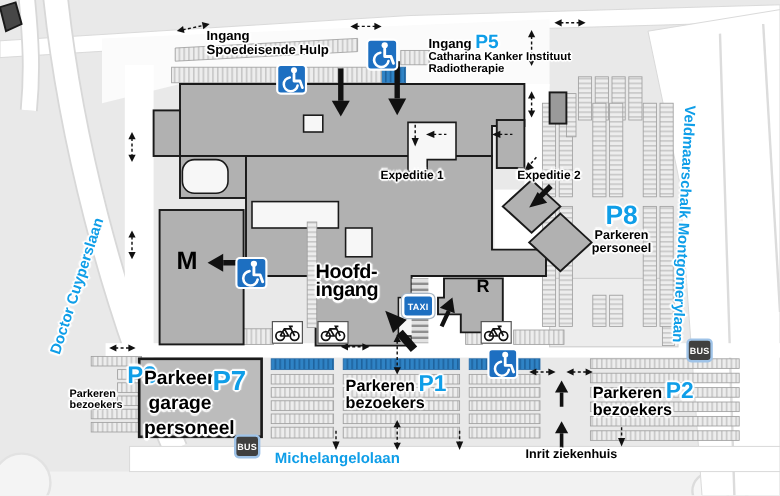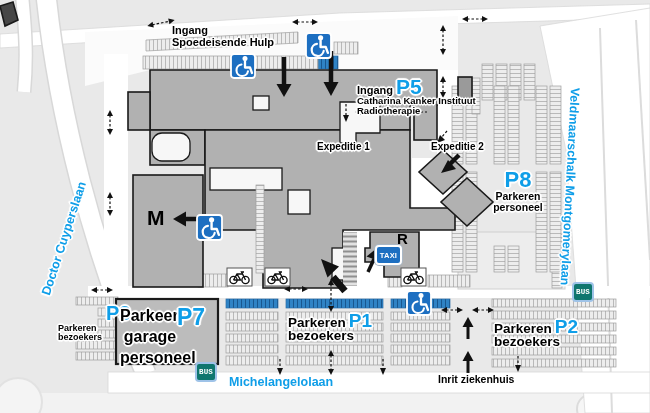--- a/index.html
+++ b/index.html
@@ -10,22 +10,22 @@
   .halo{text-shadow:-1px -1px 0 #fff,0 -1px 0 #fff,1px -1px 0 #fff,-1px 0 0 #fff,1px 0 0 #fff,
         -1px 1px 0 #fff,0 1px 0 #fff,1px 1px 0 #fff,-2px 0 1px #fff,2px 0 1px #fff,0 2px 1px #fff,0 -2px 1px #fff;}
   .street{color:#0f9ee8;font-size:12.5px;}
   .blk{color:#000;}
   .pcode{color:#0f9ee8;}
   .rot-mont{transform:rotate(93deg);transform-origin:0 0;}
   .rot-cuyp{transform:rotate(-72deg);transform-origin:0 0;}
   .sign{position:absolute;display:flex;align-items:center;justify-content:center;
         font-weight:bold;color:#fff;box-sizing:border-box;letter-spacing:.2px;}
   .taxi{left:335px;top:245px;width:27px;height:20px;background:#1d6fc1;border:2px solid #fff;
-        border-radius:4px;font-size:7.5px;box-shadow:0 0 0 1px #aab8c6;margin-left:40px;}
-  .bus{width:22px;height:20px;background:#0f766e;border:2px solid #9fc3e8;border-radius:4px;font-size:7.5px;font-family:Liberation Mono, monospace;}
+        border-radius:4px;font-size:7.5px;box-shadow:0 0 0 1px #aab8c6;}
+  .bus{width:22px;height:20px;background:#404040;border:2px solid #9fc3e8;border-radius:4px;font-size:7.5px;}
   .bus1{left:195px;top:362px;} .bus2{left:572px;top:282px;}
   .hoofd{font-size:16.5px;line-height:.92;letter-spacing:-.3px;}
   .ctr{text-align:center;}
   .row{display:flex;align-items:baseline;gap:3px;}
 </style>
 </head>
 <body>
 
 <div class="map">
 
@@ -315,27 +315,31 @@
 <div class="lbl street halo" style="left:229px;top:376px;">Michelangelolaan</div>
 <div class="lbl blk halo" style="left:438px;top:374px;font-size:10.5px;">Inrit ziekenhuis</div>
 
 <div class="lbl blk halo" style="left:172px;top:25px;font-size:11px;">
   <div>Ingang</div>
   <div>Spoedeisende Hulp</div>
 </div>
 <div class="lbl" style="left:357px;top:28px;">
   <div class="row">
     <span class="blk halo" style="font-size:11px;">Ingang</span>
-    <span class="pcode halo" style="font-size:21px;margin-top:48px;">P5</span>
+    <span class="pcode halo" style="font-size:16px;">P5</span>
   </div>
   <div class="blk halo" style="font-size:9.5px;margin-top:-2px;">Catharina Kanker Instituut</div>
   <div class="blk halo" style="font-size:9.5px;">Radiotherapie</div>
 </div>
 <div class="lbl blk halo" style="left:317px;top:142px;font-size:10px;">Expeditie 1</div>
 <div class="lbl blk halo" style="left:391px;top:142px;font-size:10px;margin-left:40px;">Expeditie 2</div>
+<div class="lbl blk halo hoofd" style="left:263px;top:220px;">
+  <div>Hoofd-</div>
+  <div>ingang</div>
+</div>
 
 <div class="lbl blk" style="left:147px;top:207px;font-size:21px;">M</div>
 <div class="lbl blk" style="left:397px;top:231px;font-size:15px;">R</div>
 
 <div class="lbl ctr" style="left:487px;top:168px;width:62px;">
   <div class="pcode halo" style="font-size:22px;">P8</div>
   <div class="blk halo" style="font-size:10.5px;">Parkeren</div>
   <div class="blk halo" style="font-size:10.5px;">personeel</div>
 </div>
 <div class="lbl" style="left:58px;top:303px;">

